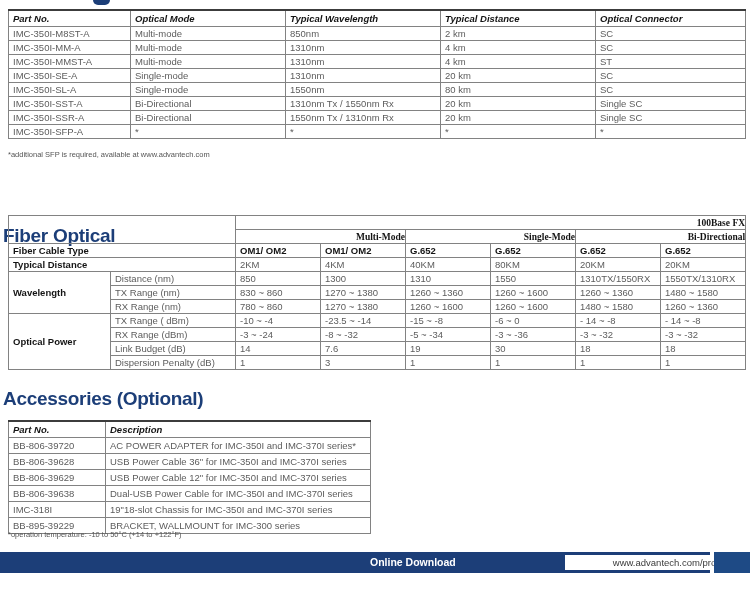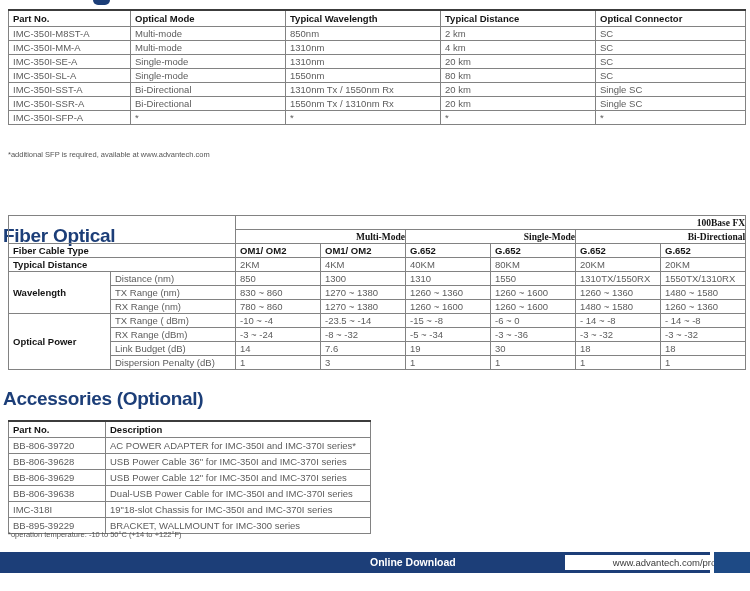--- a/index.html
+++ b/index.html
@@ -6,21 +6,21 @@
   body{width:750px;height:591px;position:relative;overflow:hidden;
        font-family:"Liberation Sans",sans-serif;-webkit-font-smoothing:antialiased;}
 
   .remnant{position:absolute;left:93px;top:0;width:17px;height:5px;
            background:#1c3e78;border-radius:0 0 8px 8px;}
 
   table{border-collapse:collapse;table-layout:fixed;}
   td,th{border:1px solid #828282;font-size:9.5px;color:#5c5c5c;
         padding:0 2px 0 4px;height:13px;line-height:12px;white-space:nowrap;
         overflow:hidden;font-weight:normal;text-align:left;vertical-align:middle;}
-  th{color:#141414;font-weight:bold;}
+  th{color:#141414;font-weight:bold;font-style:italic;}
 
   .t1{position:absolute;left:8px;top:9px;width:737px;border-top:2px solid #3c3c3c;}
   .t1 th{height:15px;}
 
   .section-title{position:absolute;left:3px;font-weight:bold;font-size:19px;
                  color:#1c3e78;letter-spacing:-0.3px;}
   .title-fiber{top:178px;margin-top:47px;}
   .title-acc{top:388px;}
 
   .footnote{position:absolute;left:8px;font-size:7.5px;color:#555;}
@@ -73,20 +73,27 @@
     <td>SC</td>
   </tr>
   <tr>
     <td>IMC-350I-MM-A</td>
     <td>Multi-mode</td>
     <td>1310nm</td>
     <td>4 km</td>
     <td>SC</td>
   </tr>
   <tr>
+    <td>IMC-350I-MMST-A</td>
+    <td>Multi-mode</td>
+    <td>1310nm</td>
+    <td>4 km</td>
+    <td>ST</td>
+  </tr>
+  <tr>
     <td>IMC-350I-SE-A</td>
     <td>Single-mode</td>
     <td>1310nm</td>
     <td>20 km</td>
     <td>SC</td>
   </tr>
   <tr>
     <td>IMC-350I-SL-A</td>
     <td>Single-mode</td>
     <td>1550nm</td>

